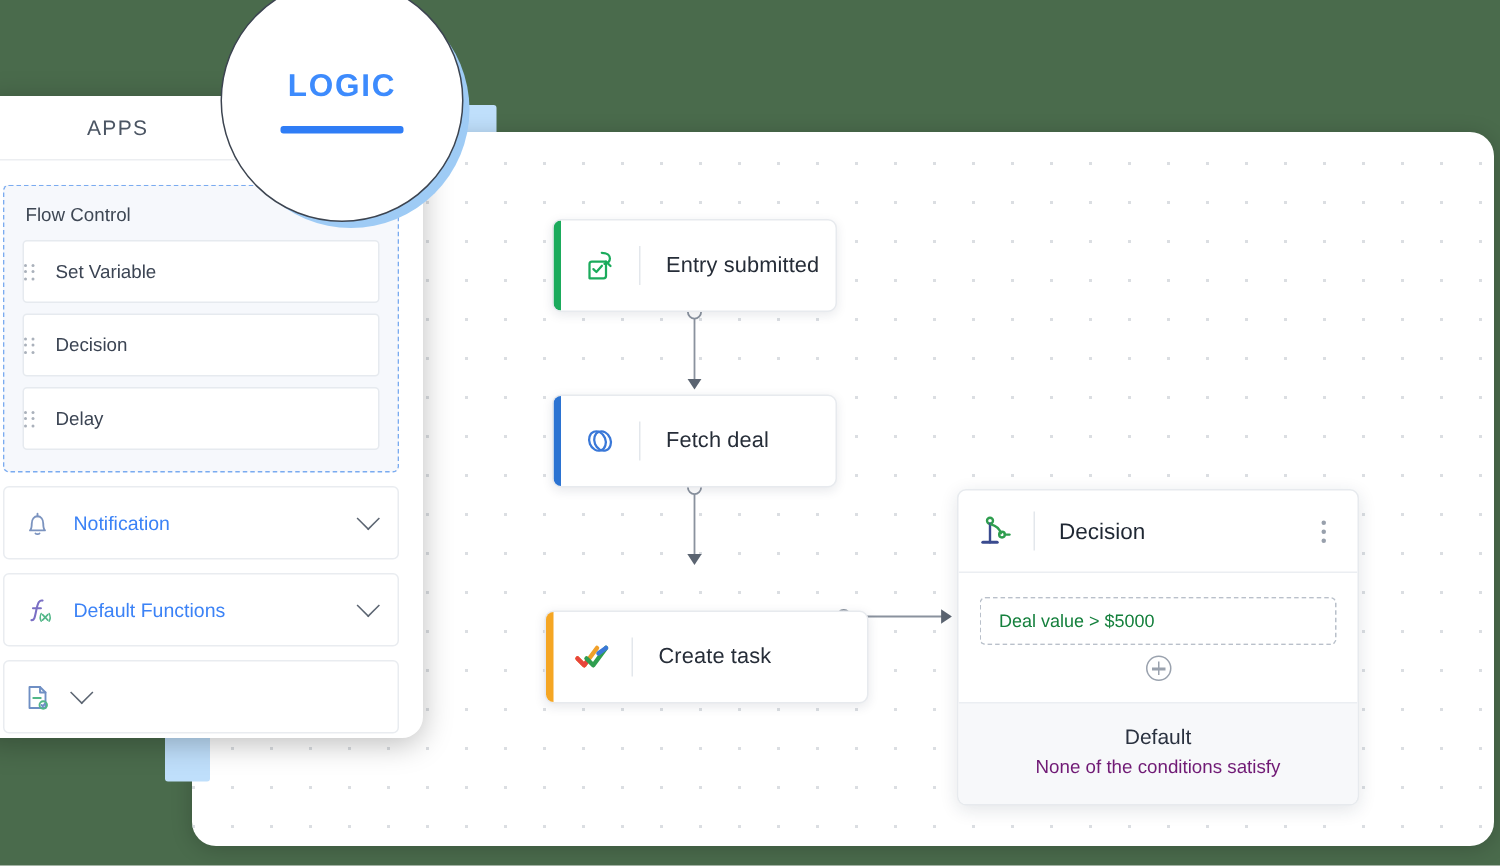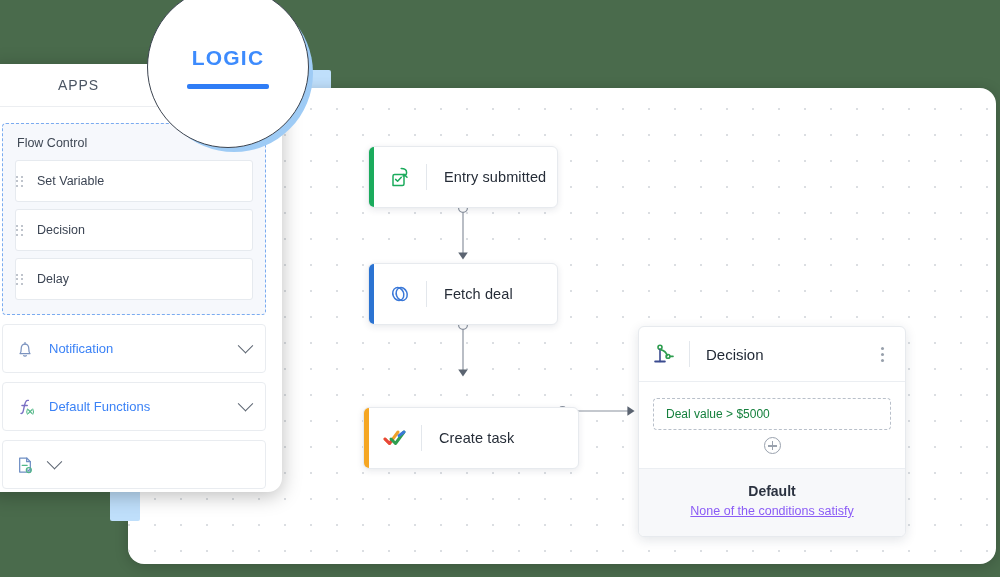--- a/index.html
+++ b/index.html
@@ -115,22 +115,22 @@
   }
   #add-condition-btn::before { left: 3.4px; top: 7.3px; width: 9px; height: 1.3px; }
   #add-condition-btn::after  { top: 3.4px; left: 7.3px; height: 9px; width: 1.3px; }
 
   #decision-default {
     border-top: 1px solid #ebeef2;
     background: #f7f8fa;
     text-align: center;
     padding: 14px 10px 18px 10px;
   }
-  #default-title { font-size: 14px; font-weight: bold; color: #2b3240; text-align: center; }
-  #default-sub   { font-size: 12.5px; color: #8b5cf6; margin-top: 5px; text-decoration: underline; }
+  #default-title { font-size: 14px; font-weight: normal; color: #2b3240; text-align: center; }
+  #default-sub   { font-size: 12.5px; color: #701a75; margin-top: 5px; }
 
   
   #sidebar {
     position: absolute;
     left: -14px; top: 64px;
     width: 296px; height: 428px;
     background: #fff;
     border-radius: 14px;
     box-shadow: 0 4px 20px rgba(0,0,0,.26);
     overflow: hidden;

